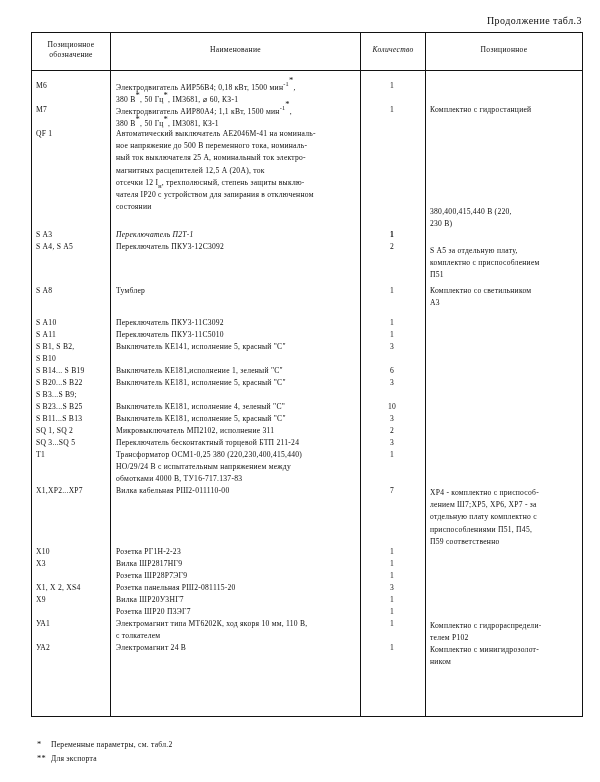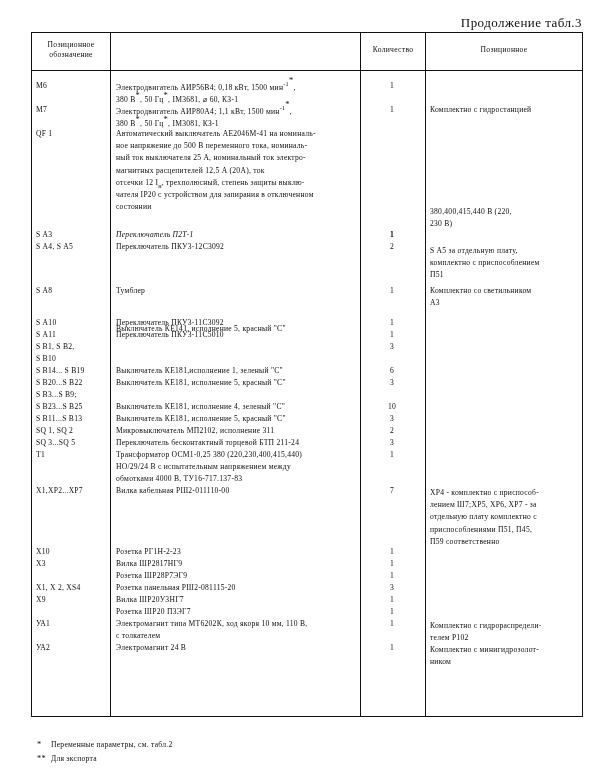--- a/index.html
+++ b/index.html
@@ -22,21 +22,21 @@
     left: 0; top: 0;
     width: 600px;
     height: 782px;
   }
 
   
   .cont-caption {
     position: absolute;
     right: 18px;
     top: 15px;
-    font-size: 13px;
+    font-size: 10px;
     letter-spacing: 0.45px;
     white-space: nowrap;
   }
 
   
   .frame-top, .frame-head-bot, .frame-bot {
     position: absolute;
     left: 31px;
     width: 552px;
     height: 1px;
@@ -62,21 +62,21 @@
   
   .hdr {
     position: absolute;
     text-align: center;
     font-size: 7.6px;
     letter-spacing: 0.3px;
     line-height: 9.5px;
   }
   .hdr-pos   { left: 33px;  top: 40px; width: 76px; }
   .hdr-name  { left: 112px; top: 45px; width: 247px; }
-  .hdr-qty   { left: 362px; top: 45px; width: 62px; }
+  .hdr-qty   { left: 362px; top: 45px; width: 62px; font-style: italic; }
   .hdr-note  { left: 427px; top: 45px; width: 154px; }
 
   
   .cell {
     position: absolute;
     line-height: 12.2px;
     font-size: 7.6px;
     letter-spacing: 0.25px;
     white-space: pre-line;
   }
@@ -138,20 +138,21 @@
   <div class="frame-head-bot"></div>
   <div class="frame-bot"></div>
   <div class="vline v0"></div>
   <div class="vline v1"></div>
   <div class="vline v2"></div>
   <div class="vline v3"></div>
   <div class="vline v4"></div>
 
   <div class="hdr hdr-pos">Позиционное
 обозначение</div>
+  <div class="hdr hdr-name">Наименование</div>
   <div class="hdr hdr-qty">Количество</div>
   <div class="hdr hdr-note">Позиционное</div>
 
   <div id="rows-host">
       <div class="cell c-pos" style="top: 80px;">М6</div>
       <div class="cell c-name" style="top: 80px;">Электродвигатель АИР56В4; 0,18 кВт, 1500 мин<sup>-1<span class="ast">*</span></sup>,
 380 В<span class="ast">*</span>, 50 Гц<span class="ast">*</span>, IM3681, ⌀ 60, КЗ-1</div>
       <div class="cell c-qty" style="top: 80px;">1</div>
       <div class="cell c-pos" style="top: 104px;">М7</div>
       <div class="cell c-name" style="top: 104px;">Электродвигатель АИР80А4; 1,1 кВт, 1500 мин<sup>-1<span class="ast">*</span></sup>,
@@ -184,21 +185,21 @@
       <div class="cell c-note" style="top: 285px;">Комплектно со светильником
 А3</div>
       <div class="cell c-pos" style="top: 317px;">S А10</div>
       <div class="cell c-name" style="top: 317px;">Переключатель ПКУ3-11С3092</div>
       <div class="cell c-qty" style="top: 317px;">1</div>
       <div class="cell c-pos" style="top: 329px;">S А11</div>
       <div class="cell c-name" style="top: 329px;">Переключатель ПКУ3-11С5010</div>
       <div class="cell c-qty" style="top: 329px;">1</div>
       <div class="cell c-pos" style="top: 341px;">S В1, S В2,
 S В10</div>
-      <div class="cell c-name" style="top: 323px;">Выключатель КЕ141, исполнение 5, красный "С"</div>
+      <div class="cell c-name" style="top: 341px;">Выключатель КЕ141, исполнение 5, красный "С"</div>
       <div class="cell c-qty" style="top: 341px;">3</div>
       <div class="cell c-pos" style="top: 365px;">S В14... S В19</div>
       <div class="cell c-name" style="top: 365px;">Выключатель КЕ181,исполнение 1, зеленый "С"</div>
       <div class="cell c-qty" style="top: 365px;">6</div>
       <div class="cell c-pos" style="top: 377px;">S В20...S В22
  S В3...S В9;</div>
       <div class="cell c-name" style="top: 377px;">Выключатель КЕ181, исполнение 5, красный "С"</div>
       <div class="cell c-qty" style="top: 377px;">3</div>
       <div class="cell c-pos" style="top: 401px;">S В23...S В25</div>
       <div class="cell c-name" style="top: 401px;">Выключатель КЕ181, исполнение 4, зеленый "С"</div>

